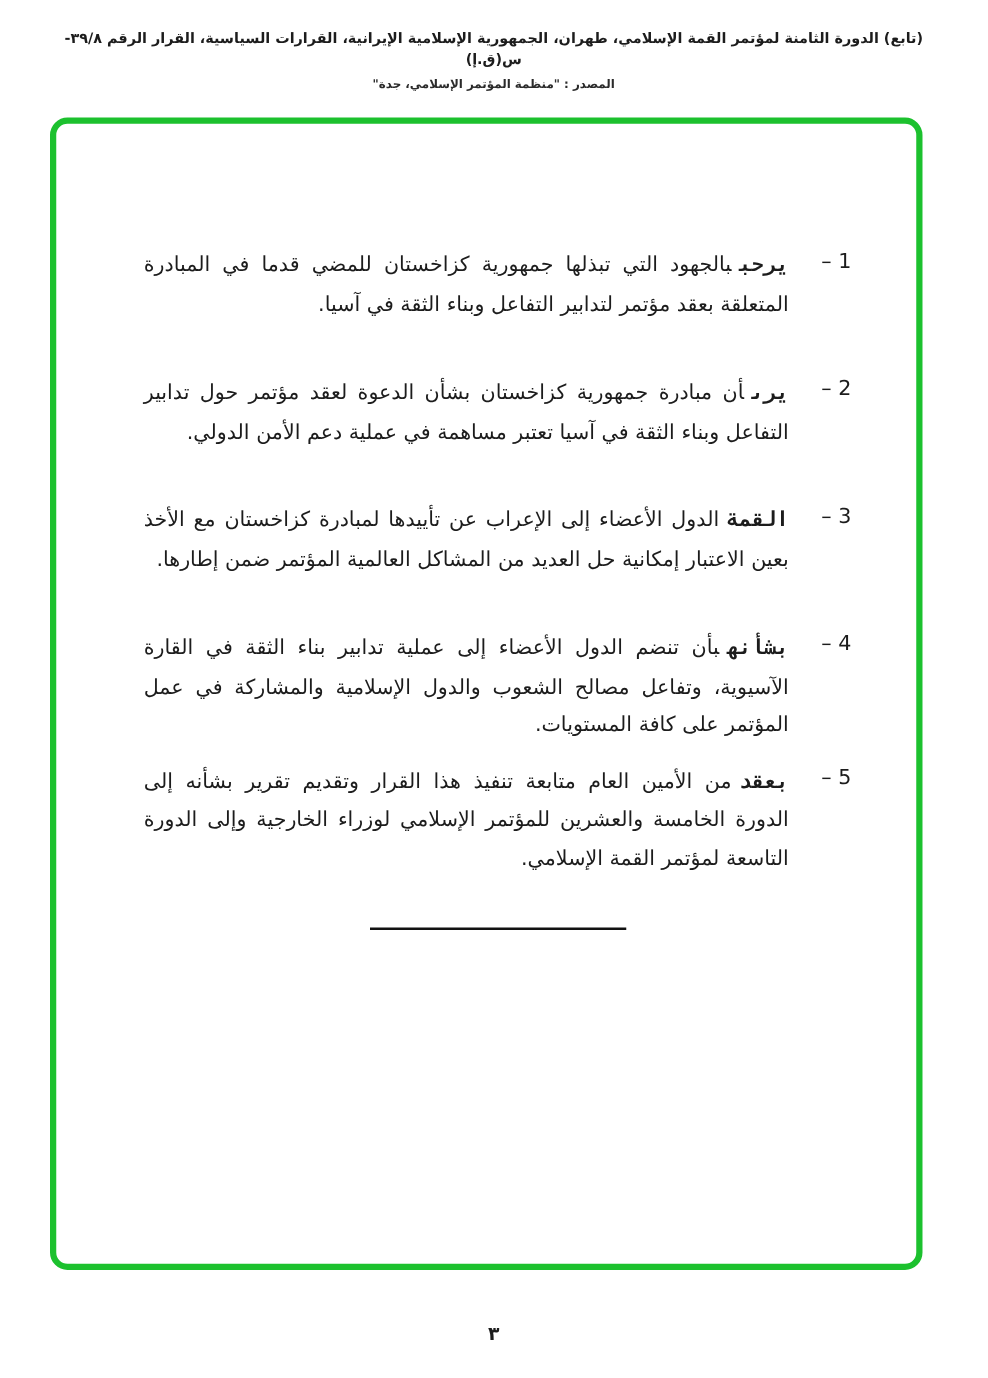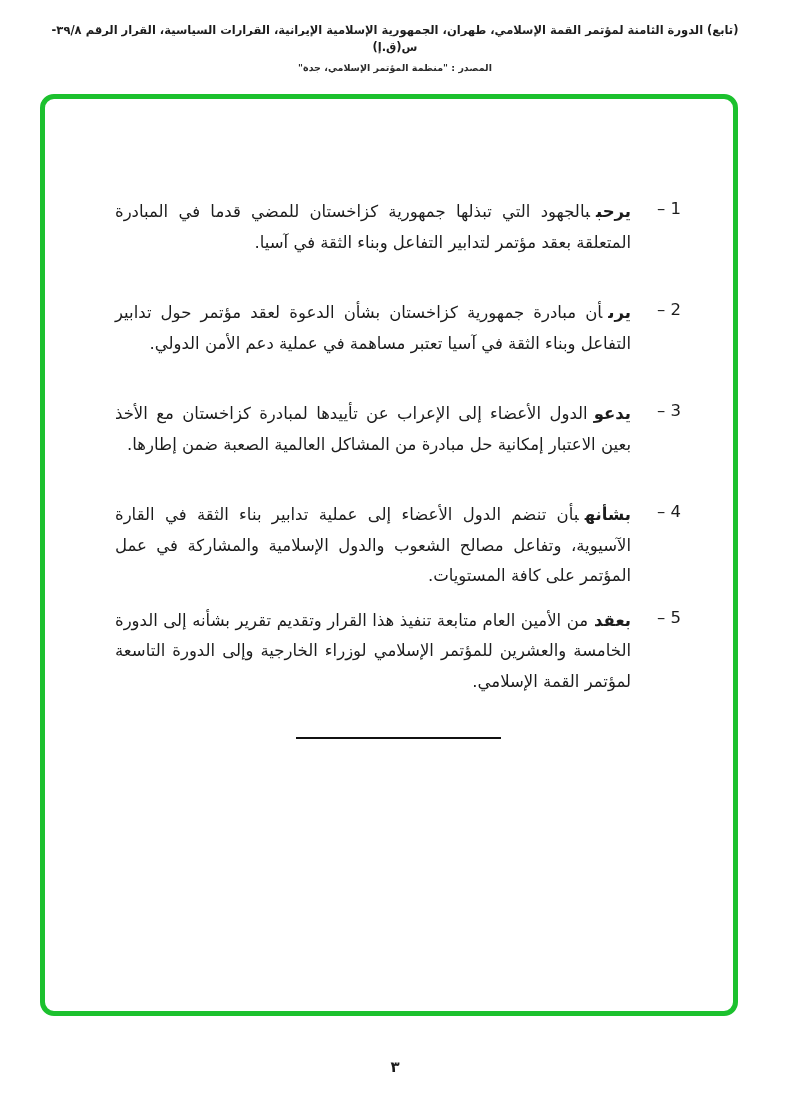--- a/index.html
+++ b/index.html
@@ -78,20 +78,21 @@
     flex: 1;
     font-size: 16.5px;
     line-height: 1.85;
     text-align: justify;
     text-align-last: right;
   }
   .item.tight { margin-bottom: 14px; }
   .keyword {
     font-weight: 700;
     margin-inline-end: 6px;
+    font-family: Liberation Mono, monospace;
   }
 
   .divider {
     width: 205px;
     height: 0;
     border-top: 2px solid #111;
     margin: 18px auto 0 auto;
   }
 
   
@@ -128,21 +129,21 @@
       <div class="item">
         <div class="item-number">2 –</div>
         <div class="item-text">
           <span class="keyword">يرى</span><span>أن مبادرة جمهورية كزاخستان بشأن الدعوة لعقد مؤتمر حول تدابير التفاعل وبناء الثقة في آسيا تعتبر مساهمة في عملية دعم الأمن الدولي.</span>
         </div>
       </div>
 
       <div class="item">
         <div class="item-number">3 –</div>
         <div class="item-text">
-          <span class="keyword">يدعو</span><span>الدول الأعضاء إلى الإعراب عن تأييدها لمبادرة كزاخستان مع الأخذ بعين الاعتبار إمكانية حل مبادرة من المشاكل العالمية الصعبة ضمن إطارها.</span>
+          <span class="keyword">القمة</span><span>الدول الأعضاء إلى الإعراب عن تأييدها لمبادرة كزاخستان مع الأخذ بعين الاعتبار إمكانية حل العديد من المشاكل العالمية المؤتمر ضمن إطارها.</span>
         </div>
       </div>
 
       <div class="item tight">
         <div class="item-number">4 –</div>
         <div class="item-text">
           <span class="keyword">بشأنه</span><span>بأن تنضم الدول الأعضاء إلى عملية تدابير بناء الثقة في القارة الآسيوية، وتفاعل مصالح الشعوب والدول الإسلامية والمشاركة في عمل المؤتمر على كافة المستويات.</span>
         </div>
       </div>
 

